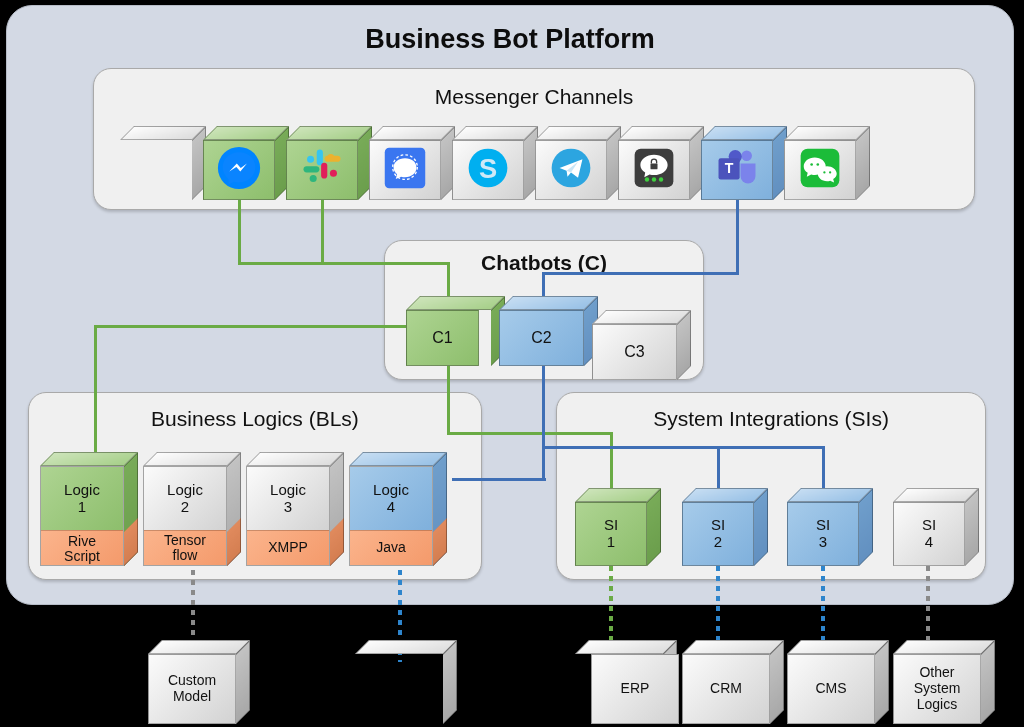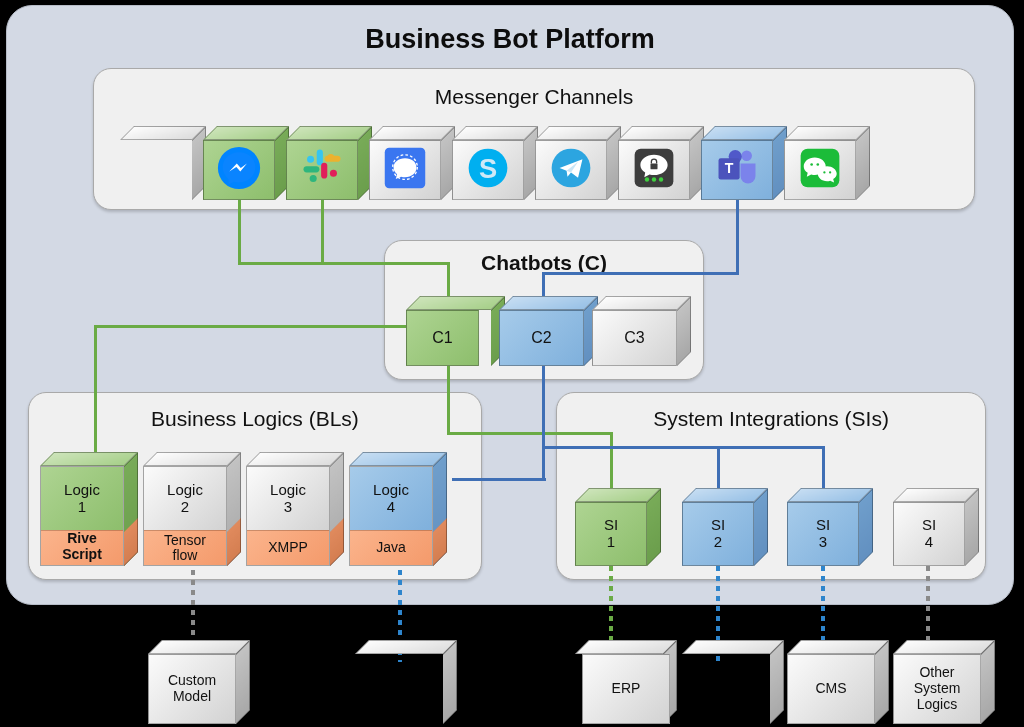--- a/index.html
+++ b/index.html
@@ -221,21 +221,21 @@
       </div>
       <div class="cube" style="left: 499px; top: 296px; width: 99px; height: 70px;">
         <div class="face topf" style="left: 0px; top: 0px; width: 85px; height: 14px; background: linear-gradient(160deg, rgb(198, 221, 242), rgb(152, 193, 230)); transform: skewX(-45deg); transform-origin: left bottom;"></div>
         <div class="face side" style="left: 85px; top: 14px; width: 14px; height: 56px; background: linear-gradient(rgb(111, 158, 203), rgb(98, 144, 192)); transform: skewY(-45deg); transform-origin: left top;"></div>
         <div class="face front" style="left: 0px; top: 14px; width: 85px; height: 56px; background: linear-gradient(135deg, rgb(166, 203, 234), rgb(127, 176, 220));">
           <div class="label" style="font-size: 16px;">
             <div>C2</div>
           </div>
         </div>
       </div>
-      <div class="cube" style="left: 592px; top: 296px; width: 99px; height: 78px;">
+      <div class="cube" style="left: 592px; top: 310px; width: 99px; height: 78px;">
         <div class="face topf" style="left: 0px; top: 0px; width: 85px; height: 14px; background: linear-gradient(160deg, rgb(253, 253, 253), rgb(220, 220, 220)); transform: skewX(-45deg); transform-origin: left bottom;"></div>
         <div class="face side" style="left: 85px; top: 14px; width: 14px; height: 56px; background: linear-gradient(rgb(194, 194, 194), rgb(168, 168, 168)); transform: skewY(-45deg); transform-origin: left top;"></div>
         <div class="face front" style="left: 0px; top: 14px; width: 85px; height: 56px; background: linear-gradient(135deg, rgb(251, 251, 251), rgb(210, 210, 210));">
           <div class="label" style="font-size: 16px;">
             <div>C3</div>
           </div>
         </div>
       </div>
     </div>
   <div id="bl-row">
@@ -243,21 +243,21 @@
         <div class="face topf" style="left: 0px; top: 0px; width: 84px; height: 14px; background: linear-gradient(160deg, rgb(205, 228, 186), rgb(166, 207, 137)); transform: skewX(-45deg); transform-origin: left bottom;"></div>
         <div class="face side" style="left: 84px; top: 14px; width: 14px; height: 100px; background: linear-gradient(rgb(120, 171, 88), rgb(107, 158, 76)); transform: skewY(-45deg); transform-origin: left top;"></div>
         <div class="face side" style="left: 84px; top: 80px; width: 14px; height: 34px; background: linear-gradient(rgb(224, 138, 93), rgb(212, 126, 81)); transform: skewY(-45deg); transform-origin: left top; border-top: none;"></div>
         <div class="face front" style="left: 0px; top: 14px; width: 84px; height: 100px; background: none; justify-content: flex-start;">
           <div style="width: 100%; height: 64px; background: linear-gradient(135deg, rgb(174, 212, 146), rgb(141, 190, 108)); display: flex; align-items: center; justify-content: center;">
             <div class="label" style="font-size: 15px;">
               <div>Logic</div>
               <div>1</div>
             </div>
           </div>
-          <div style="width: 100%; height: 34px; background: linear-gradient(135deg, rgb(251, 180, 140), rgb(244, 154, 107)); border-top: 1px solid rgba(0, 0, 0, 0.18); display: flex; align-items: flex-start; justify-content: center; font-weight: bold;">
+          <div style="width: 100%; height: 34px; background: linear-gradient(135deg, rgb(251, 180, 140), rgb(244, 154, 107)); border-top: 1px solid rgba(0, 0, 0, 0.18); display: flex; align-items: flex-end; justify-content: center;">
             <div class="label" style="font-size: 14px;">
               <div>Rive</div>
               <div>Script</div>
             </div>
           </div>
         </div>
       </div>
       <div class="cube" style="left: 143px; top: 452px; width: 98px; height: 114px;">
         <div class="face topf" style="left: 0px; top: 0px; width: 84px; height: 14px; background: linear-gradient(160deg, rgb(253, 253, 253), rgb(220, 220, 220)); transform: skewX(-45deg); transform-origin: left bottom;"></div>
         <div class="face side" style="left: 84px; top: 14px; width: 14px; height: 100px; background: linear-gradient(rgb(194, 194, 194), rgb(168, 168, 168)); transform: skewY(-45deg); transform-origin: left top;"></div>
@@ -367,29 +367,34 @@
           </div>
         </div>
       </div>
       <div class="cube" style="left: 355px; top: 640px; width: 102px; height: 84px;">
         <div class="face topf" style="left: 0px; top: 0px; width: 88px; height: 14px; background: linear-gradient(160deg, rgb(253, 253, 253), rgb(220, 220, 220)); transform: skewX(-45deg); transform-origin: left bottom;"></div>
         <div class="face side" style="left: 88px; top: 14px; width: 14px; height: 70px; background: linear-gradient(rgb(194, 194, 194), rgb(168, 168, 168)); transform: skewY(-45deg); transform-origin: left top;"></div>
       </div>
       <div class="cube" style="left: 575px; top: 640px; width: 102px; height: 84px;">
         <div class="face topf" style="left: 0px; top: 0px; width: 88px; height: 14px; background: linear-gradient(160deg, rgb(253, 253, 253), rgb(220, 220, 220)); transform: skewX(-45deg); transform-origin: left bottom;"></div>
         <div class="face side" style="left: 88px; top: 14px; width: 14px; height: 70px; background: linear-gradient(rgb(194, 194, 194), rgb(168, 168, 168)); transform: skewY(-45deg); transform-origin: left top;"></div>
-        <div class="face front" style="left: 7px; top: 14px; width: 88px; height: 70px; background: linear-gradient(135deg, rgb(251, 251, 251), rgb(210, 210, 210));">
+        <div class="face front" style="left: 16px; top: 14px; width: 88px; height: 70px; background: linear-gradient(135deg, rgb(251, 251, 251), rgb(210, 210, 210));">
           <div class="label" style="font-size: 14px;">
             <div>ERP</div>
           </div>
         </div>
       </div>
       <div class="cube" style="left: 682px; top: 640px; width: 102px; height: 84px;">
         <div class="face topf" style="left: 0px; top: 0px; width: 88px; height: 14px; background: linear-gradient(160deg, rgb(253, 253, 253), rgb(220, 220, 220)); transform: skewX(-45deg); transform-origin: left bottom;"></div>
         <div class="face side" style="left: 88px; top: 14px; width: 14px; height: 70px; background: linear-gradient(rgb(194, 194, 194), rgb(168, 168, 168)); transform: skewY(-45deg); transform-origin: left top;"></div>
+        <div class="face front" style="left: 0px; top: 14px; width: 88px; height: 70px; background: linear-gradient(135deg, rgb(251, 251, 251), rgb(210, 210, 210));">
+          <div class="label" style="font-size: 14px;">
+            <div>CRM</div>
+          </div>
+        </div>
       </div>
       <div class="cube" style="left: 787px; top: 640px; width: 102px; height: 84px;">
         <div class="face topf" style="left: 0px; top: 0px; width: 88px; height: 14px; background: linear-gradient(160deg, rgb(253, 253, 253), rgb(220, 220, 220)); transform: skewX(-45deg); transform-origin: left bottom;"></div>
         <div class="face side" style="left: 88px; top: 14px; width: 14px; height: 70px; background: linear-gradient(rgb(194, 194, 194), rgb(168, 168, 168)); transform: skewY(-45deg); transform-origin: left top;"></div>
         <div class="face front" style="left: 0px; top: 14px; width: 88px; height: 70px; background: linear-gradient(135deg, rgb(251, 251, 251), rgb(210, 210, 210));">
           <div class="label" style="font-size: 14px;">
             <div>CMS</div>
           </div>
         </div>
       </div>

